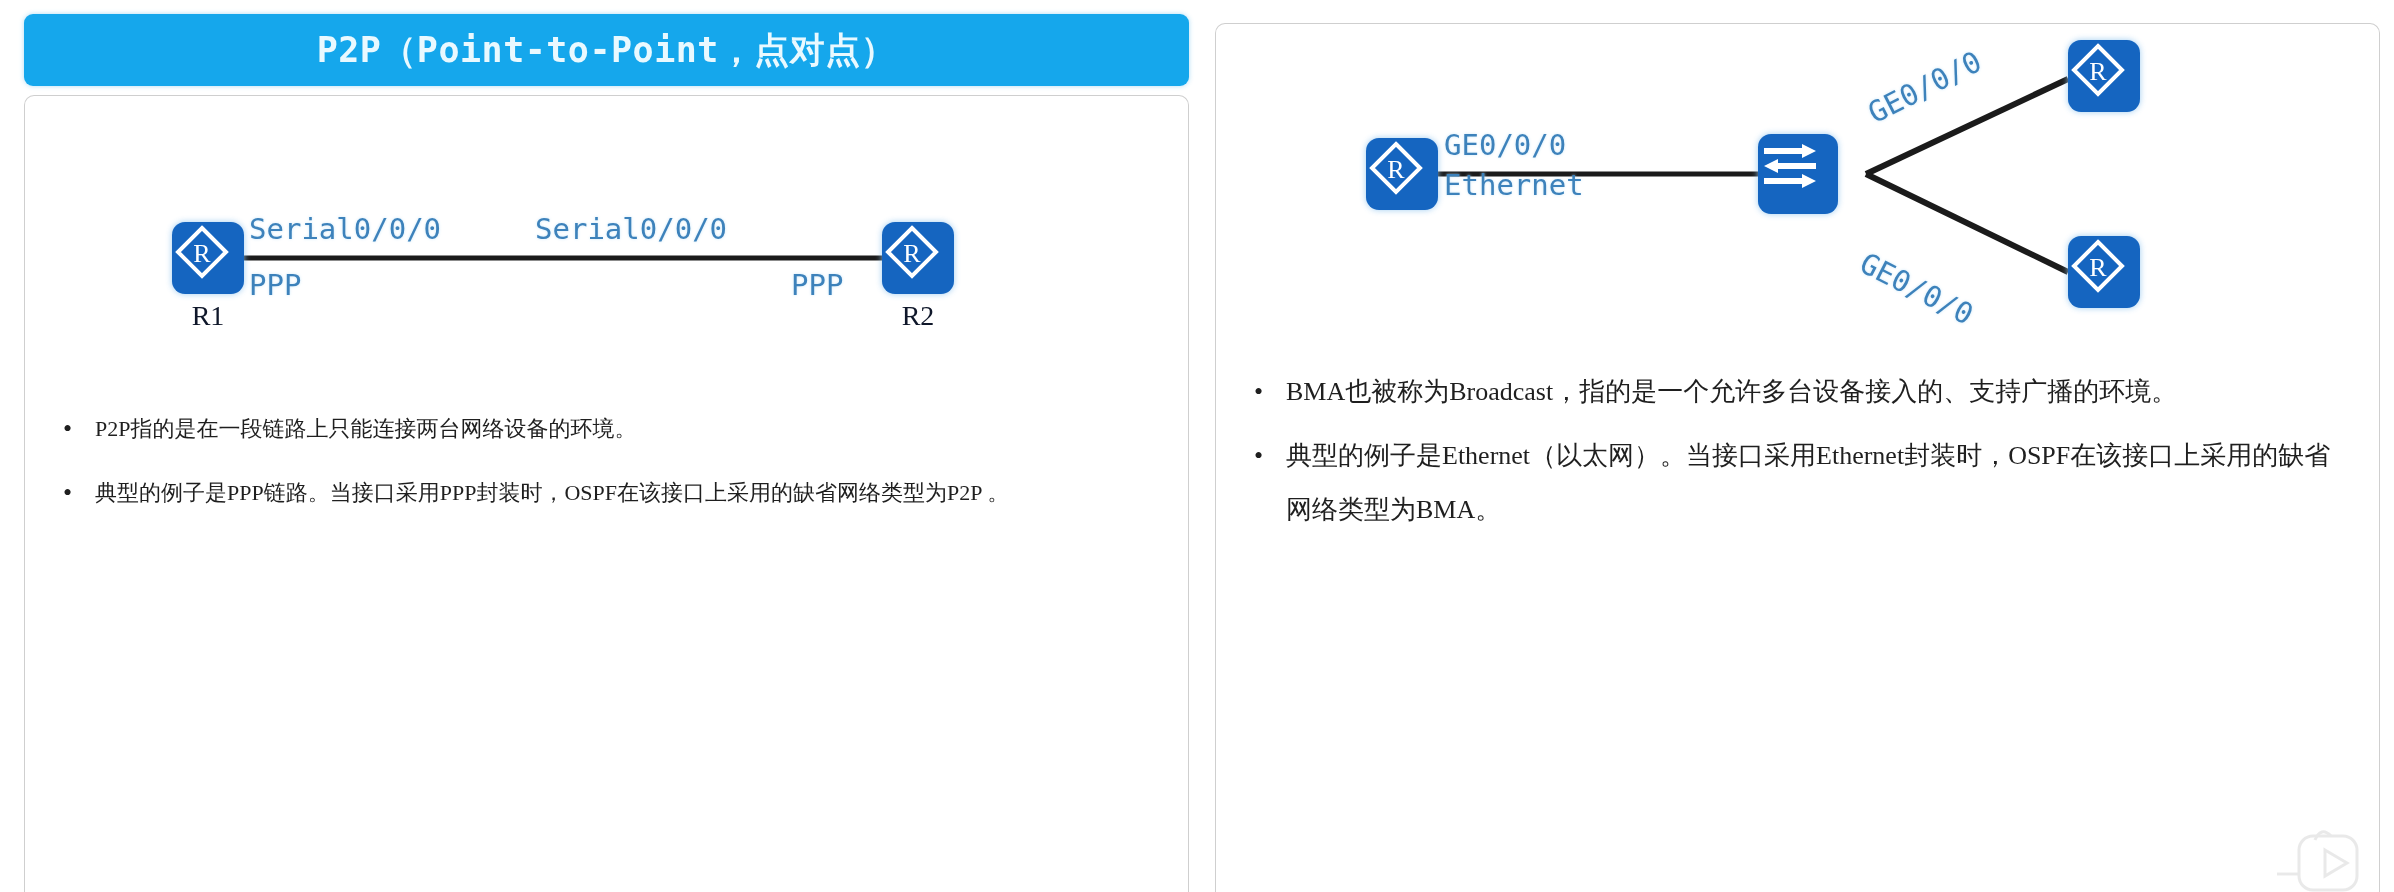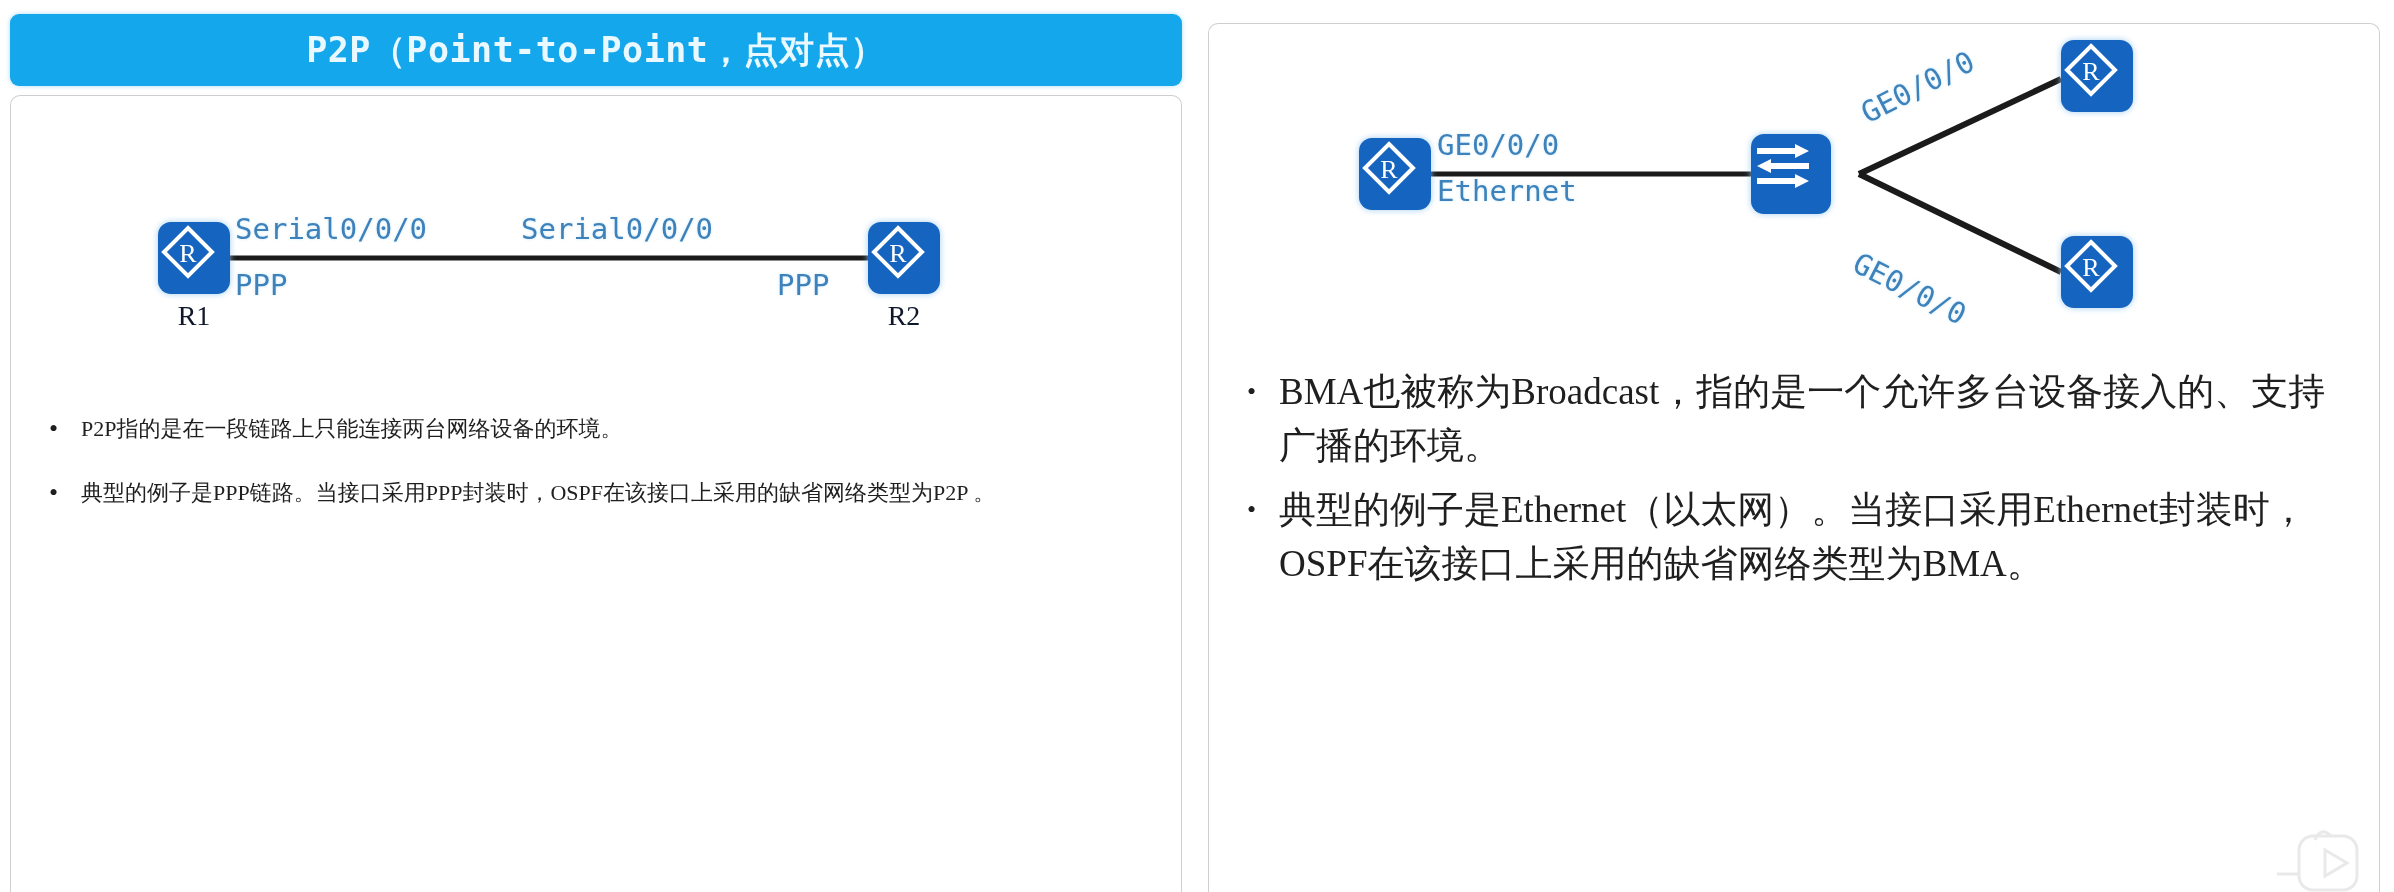--- a/index.html
+++ b/index.html
@@ -7,21 +7,21 @@
     width: 2394px; height: 892px;
     background: #ffffff;
     font-family: "Liberation Serif", "DejaVu Serif", serif;
     overflow: hidden;
   }
   .page {
     position: relative;
     width: 2394px; height: 892px;
     display: flex;
     gap: 26px;
-    padding: 14px 14px 0 10px;
+    padding: 14px 14px 0 24px;
     background: #ffffff;
   }
   .panel {
     flex: 1 1 0;
     display: flex;
     flex-direction: column;
     min-width: 0;
   }
   .panel-header {
     height: 72px;
@@ -107,21 +107,21 @@
     color: #1f1f1f;
     text-align: left;
     padding-left: 8px;
   }
   .bullet .txt {
     flex: 1 1 auto;
     font-size: 22px;
     line-height: 54px;
     color: #1f1f1f;
   }
-  .panel.right .bullet .txt { font-size: 37px; }
+  .panel.right .bullet .txt { font-size: 26px; }
 
   
   .watermark {
     position: absolute;
     right: 18px; bottom: 0px;
     width: 84px; height: 70px;
     opacity: .30;
     pointer-events: none;
   }
 </style>
@@ -234,21 +234,21 @@
         <div class="node" style="left:852px; top:212px;">
           <div class="dev">
             <svg width="60" height="60" viewBox="0 0 60 60">
               <polygon points="30,6 54,30 30,54 6,30" fill="none" stroke="#ffffff" stroke-width="4"></polygon>
               <text x="30" y="40" text-anchor="middle" font-family="Liberation Serif, serif" font-size="26" fill="#ffffff">R</text>
             </svg>
           </div>
         </div>
 
         <span class="iflabel" style="left:228px; top:104px;">GE0/0/0</span>
-        <span class="iflabel" style="left:228px; top:150px;">Ethernet</span>
+        <span class="iflabel" style="left:228px; top:144px;">Ethernet</span>
 
         <span class="iflabel rot-up" style="left:662px; top:72px;">GE0/0/0</span>
 
         <span class="iflabel rot-down" style="left:654px; top:222px;">GE0/0/0</span>
       </div>
 
       <div class="bullets">
         <div class="bullet">
           <span class="dot">•</span>
           <span class="txt">BMA也被称为Broadcast，指的是一个允许多台设备接入的、支持广播的环境。</span>

